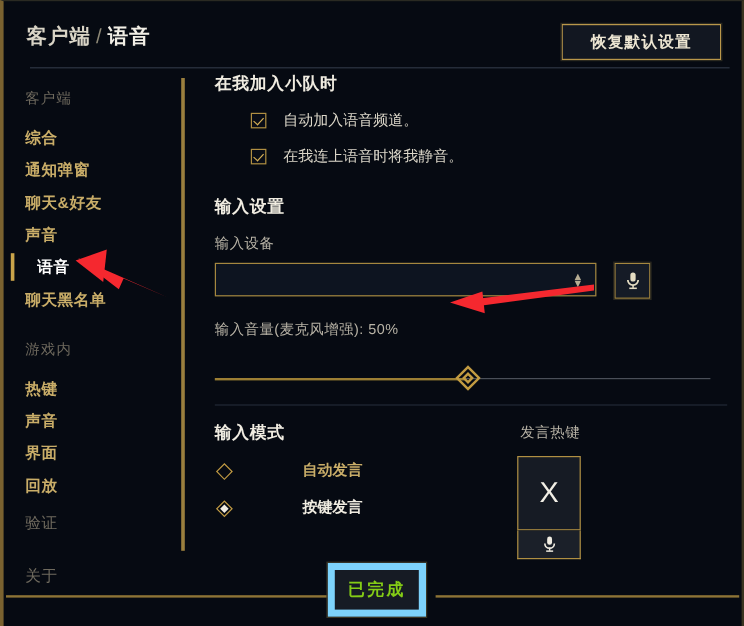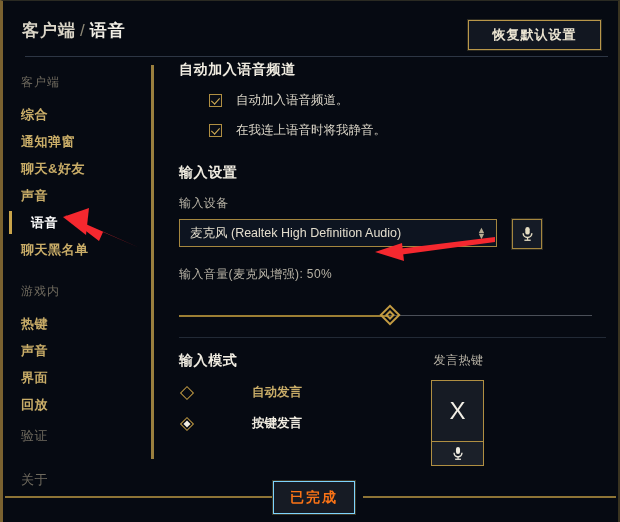--- a/index.html
+++ b/index.html
@@ -160,23 +160,23 @@
   #ptt-mic {
     width: 53px; height: 24px; background: #1b2029;
     border: 1px solid #b08f42; border-top: none;
     display: flex; align-items: center; justify-content: center; cursor: pointer;
   }
 
   
   #footer-rule-l { position: absolute; left: 2px; bottom: 24px; width: 268px; height: 2px; background: #8d7436; }
   #footer-rule-r { position: absolute; right: 2px; bottom: 24px; width: 253px; height: 2px; background: #8d7436; }
   #done-btn {
-    position: absolute; left: 270px; bottom: 8px; width: 82px; height: 33px;
-    background: #161b24; border: 1px solid #7dd3fc; outline: 1px solid #3a3524;
-    color: #f97316; font-size: 14px; font-weight: bold; letter-spacing: 2px;
+    position: absolute; left: 270px; bottom: 8px; width: 82px; height: 45px;
+    background: #161b24; border: 6px solid #7dd3fc; outline: 1px solid #3a3524;
+    color: #84cc16; font-size: 14px; font-weight: bold; letter-spacing: 2px;
     display: flex; align-items: center; justify-content: center; cursor: pointer;
   }
 
   
   .anno { position: absolute; pointer-events: none; }
 </style>
 </head>
 <body>
 
 <div id="app">
@@ -204,36 +204,35 @@
     <div class="nav-item">界面</div>
     <div class="nav-item">回放</div>
 
     <div class="nav-item muted" style="margin-top:4px;">验证</div>
     <div class="nav-item muted" style="margin-top:17px;">关于</div>
   </div>
   <div id="side-divider"></div>
 
   <div id="main">
 
-    <div class="sec-title">自动加入语音频道</div>
+    <div class="sec-title">在我加入小队时</div>
     <div class="chk-row">
       <span class="chk-box"></span>
       <span class="chk-label">自动加入语音频道。</span>
     </div>
     <div class="chk-row">
       <span class="chk-box"></span>
       <span class="chk-label">在我连上语音时将我静音。</span>
     </div>
 
     <div class="sec-title" style="margin-top:25px;">输入设置</div>
     <div class="field-label" style="margin-top:13px;">输入设备</div>
 
     <div style="position:relative;">
       <div id="device-select">
-        <span>麦克风 (Realtek High Definition Audio)</span>
         <span class="spin">
             <span>▲</span>
             <span>▼</span>
           </span>
       </div>
       <div id="mic-test-btn">
         <svg width="13" height="16" viewBox="0 0 13 16">
           <rect x="4.3" y="1" width="4.4" height="7.6" rx="2.2" fill="#e4dcc2"></rect>
           <path d="M2.2 7.3 a4.3 4.3 0 0 0 8.6 0" stroke="#e4dcc2" stroke-width="1.5" fill="none"></path>
           <rect x="5.9" y="11.3" width="1.3" height="2.6" fill="#e4dcc2"></rect>

